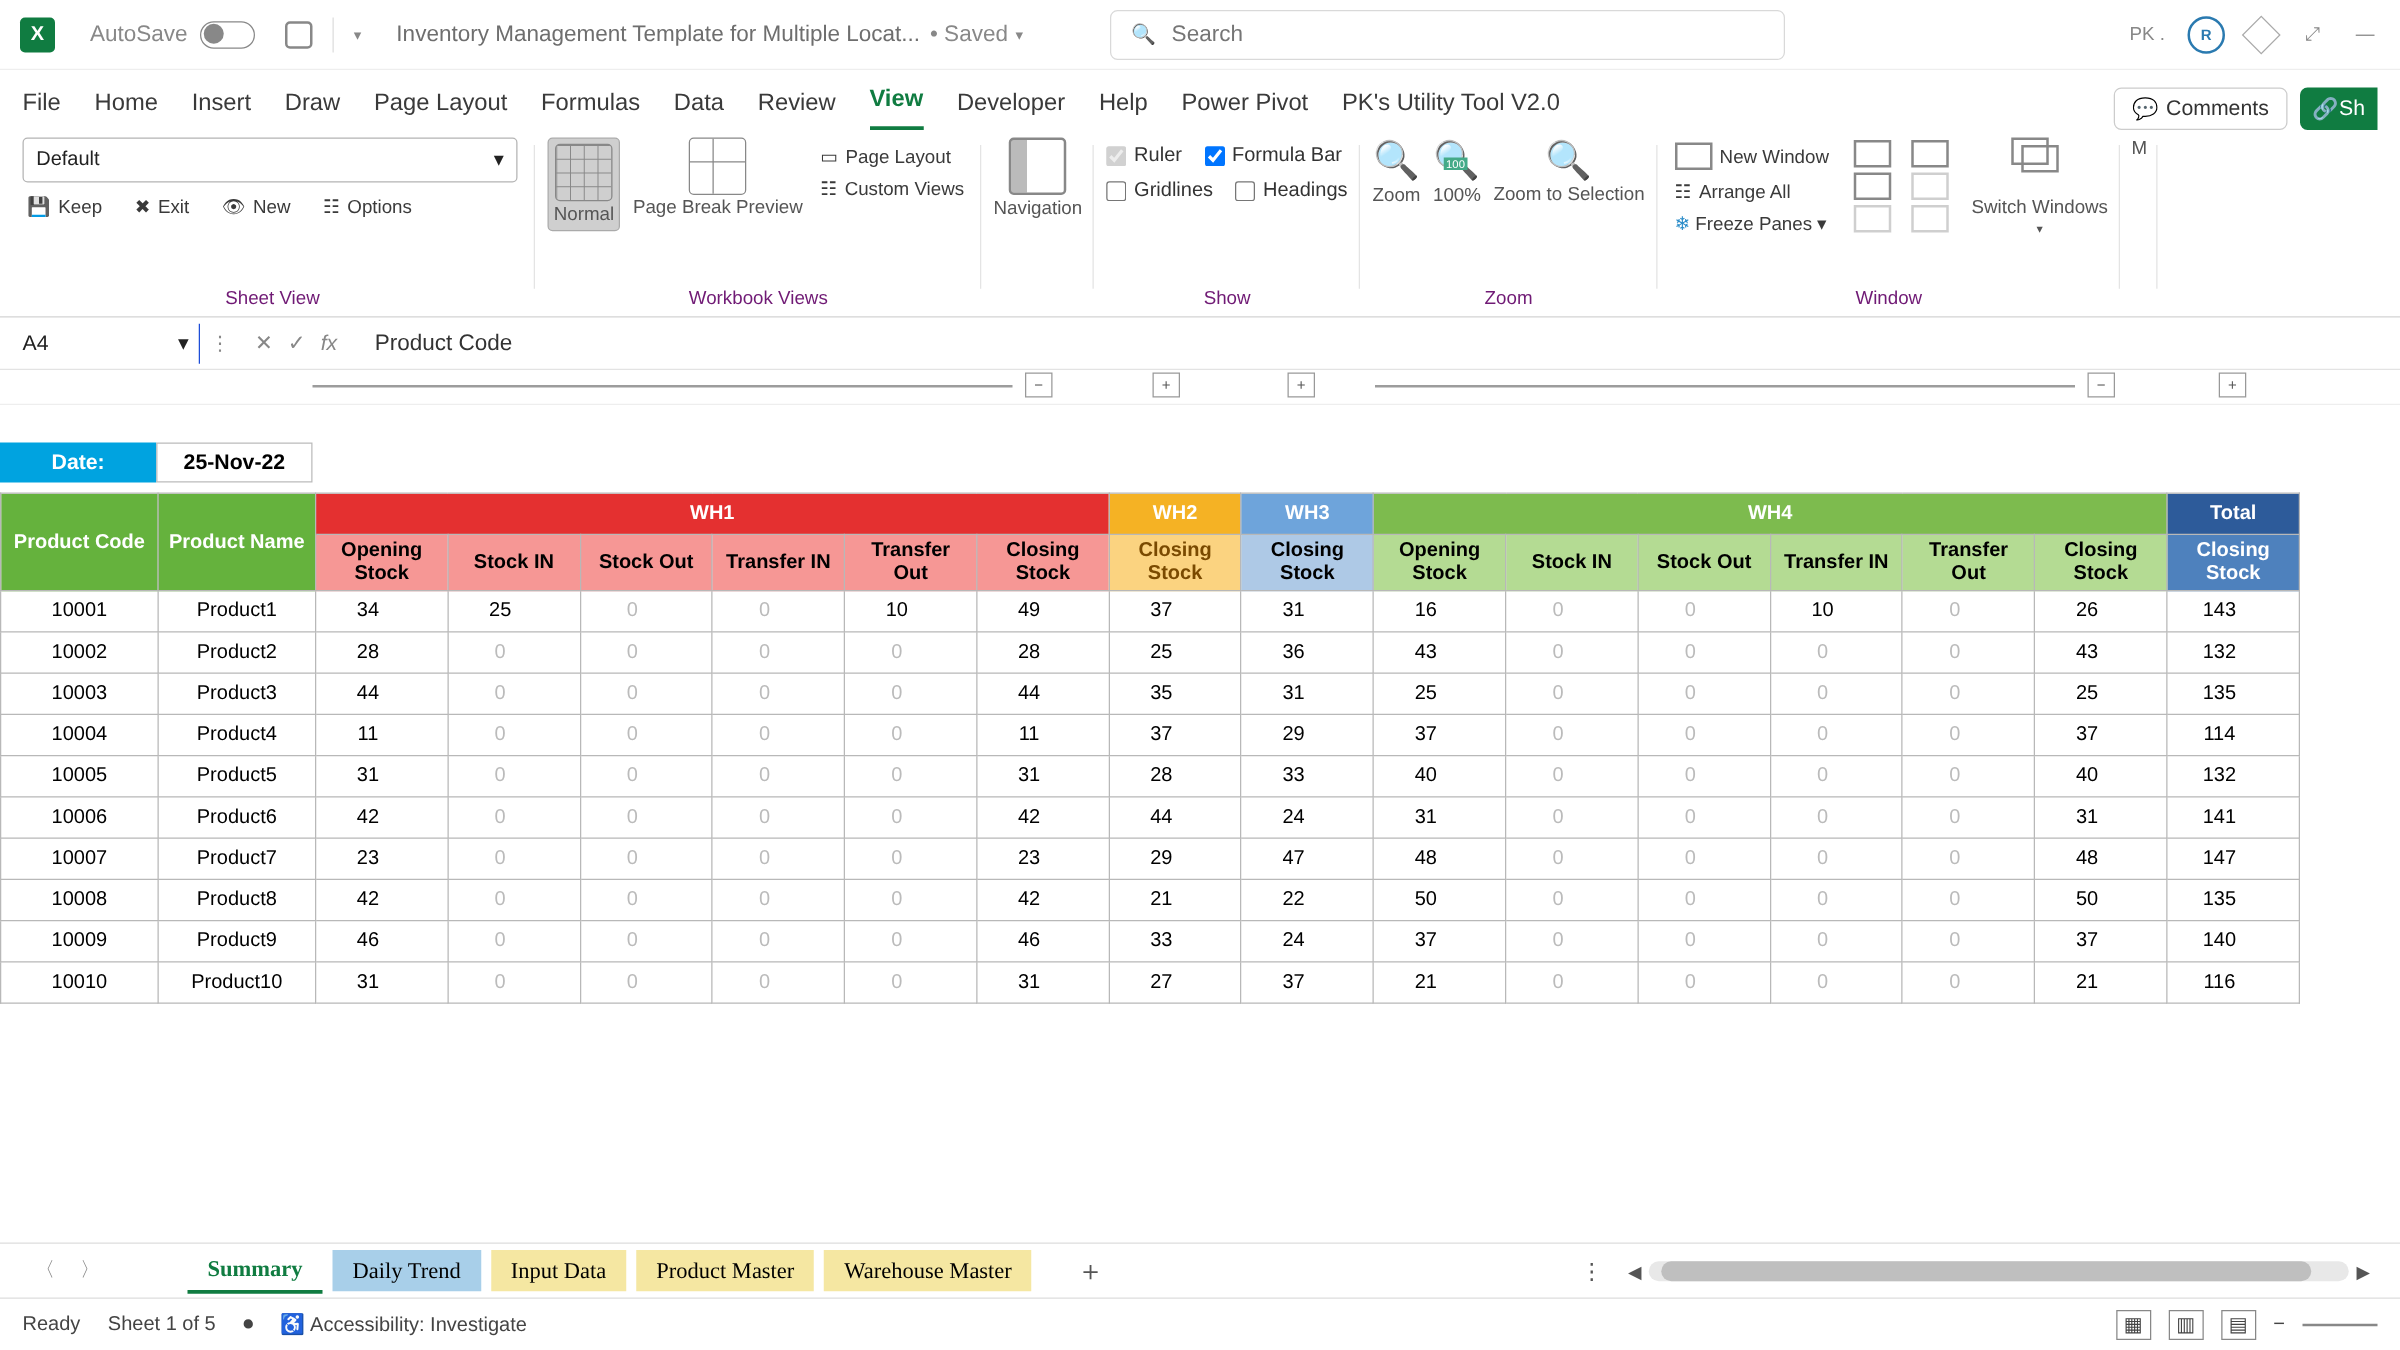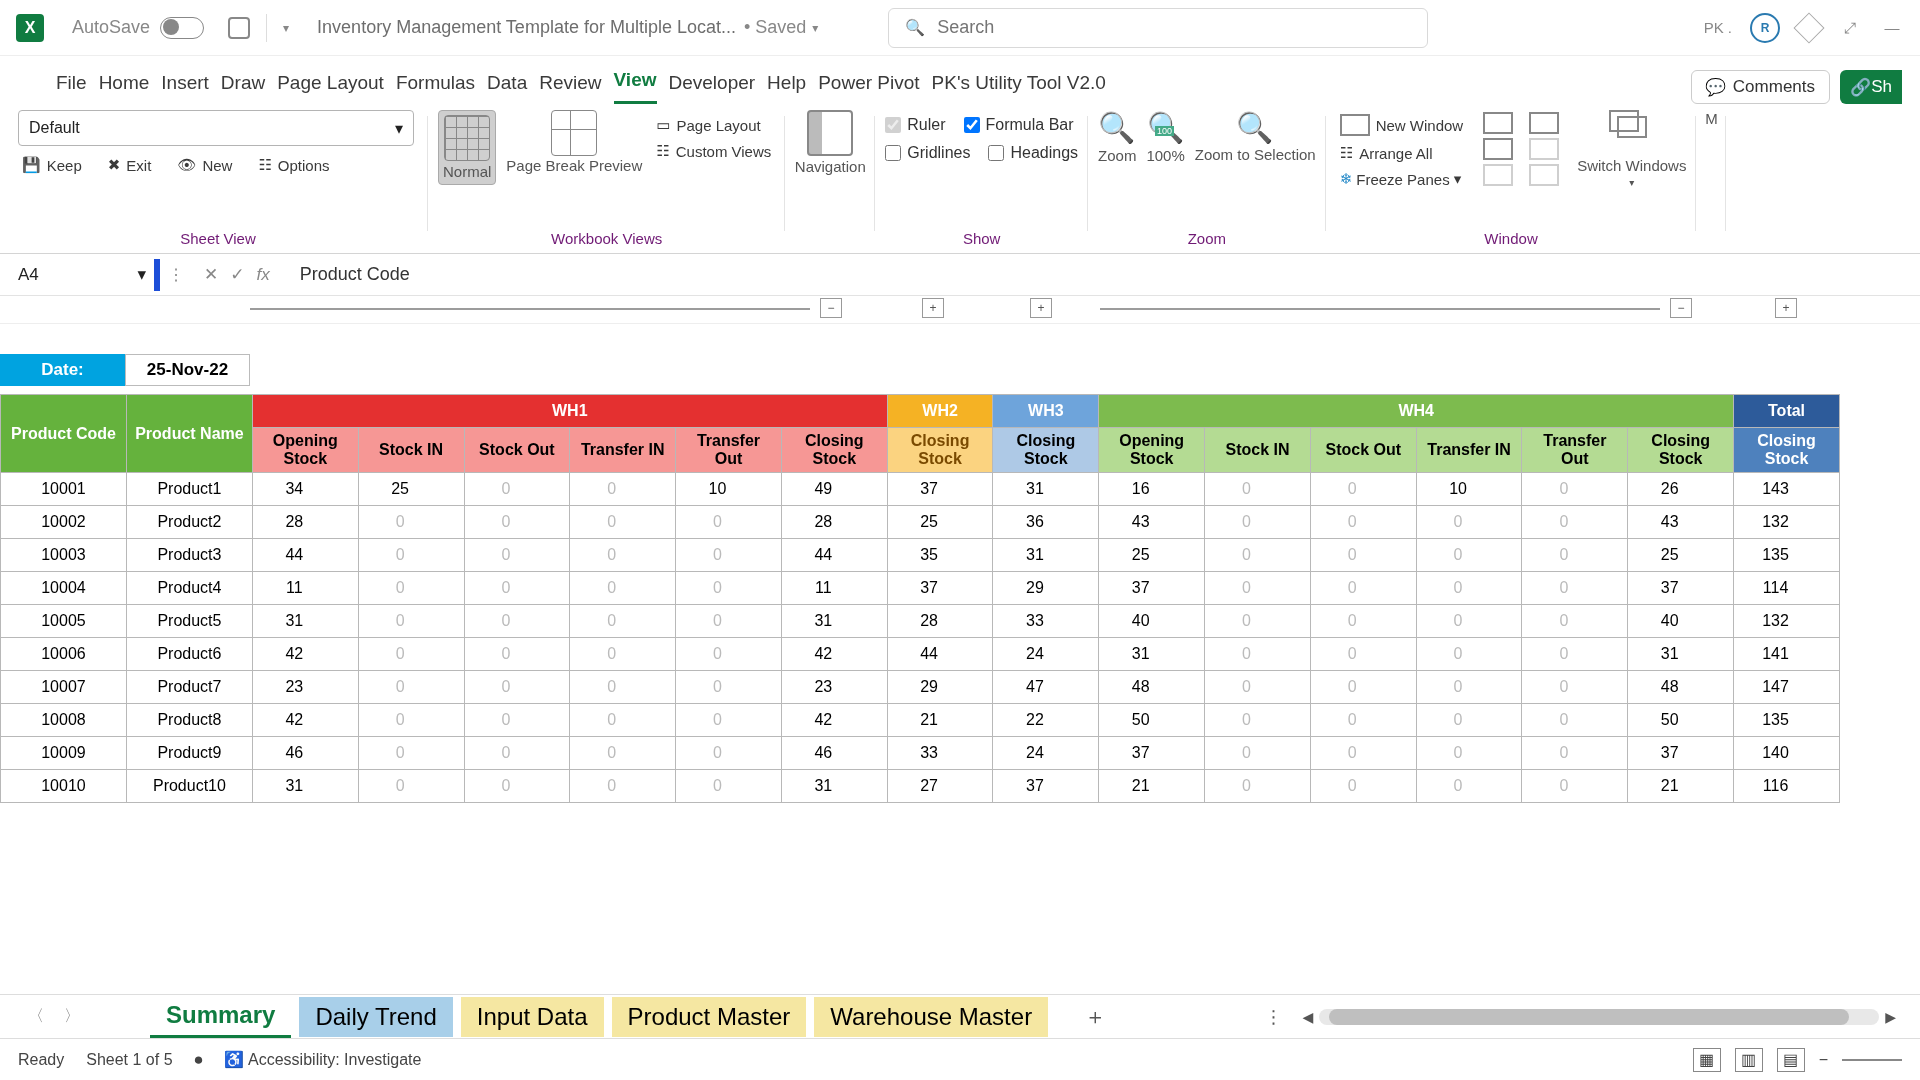--- a/index.html
+++ b/index.html
@@ -19,21 +19,21 @@
 .saved-chev { margin-left:6px; color:#888; font-size:12px; }
 .searchbox { margin-left:70px; width:540px; height:40px; border:1px solid #d9d9d9; border-radius:6px; display:flex; align-items:center; padding:0 16px; }
 .sb-icon { color:#888; font-size:16px; margin-right:12px; }
 .sb-input { border:none; outline:none; font-size:18px; color:#888; flex:1; }
 .titlebar-right { margin-left:auto; display:flex; align-items:center; gap:18px; color:#888; font-size:15px; }
 .avatar { width:30px; height:30px; border-radius:50%; border:2px solid #2a7ab0; display:flex; align-items:center; justify-content:center; font-size:12px; color:#2a7ab0; font-weight:700; background:#fff; }
 .diamond-icon { width:22px; height:22px; transform:rotate(45deg); border:1.5px solid #aaa; }
 .window-btn { width:24px; height:24px; display:flex; align-items:center; justify-content:center; color:#888; }
 
 
-.tabsbar { height:48px; display:flex; align-items:flex-end; padding:0 18px; font-size:19px; color:#3a3a3a; gap:12px;margin-left:38px; }
+.tabsbar { height:48px; display:flex; align-items:flex-end; padding:0 18px; font-size:19px; color:#3a3a3a; gap:27px; }
 .tab { padding-bottom:10px; cursor:pointer; }
 .tab.active { color:#107c41; font-weight:600; border-bottom:3px solid #107c41; }
 .tabs-right { margin-left:auto; display:flex; align-items:center; gap:10px; }
 .btn-comments { height:34px; border:1px solid #ccc; border-radius:6px; padding:0 14px; display:flex; align-items:center; font-size:17px; color:#333; background:#fff; }
 .btn-share { height:34px; background:#107c41; color:#fff; border-radius:6px 0 0 6px; padding:0 10px; display:flex; align-items:center; font-size:17px; }
 
 
 .ribbon { height:150px; border-bottom:1px solid #d4d4d4; display:flex; padding:6px 8px 0 8px; background:#fff; }
 .rib-group { display:flex; flex-direction:column; align-items:center; padding:0 10px; position:relative; }
 .rib-group::after { content:""; position:absolute; right:0; top:6px; bottom:22px; width:1px; background:#e4e4e4; }
@@ -53,21 +53,21 @@
 .rib-check { display:flex; align-items:center; gap:6px; font-size:16px; color:#333; padding:2px 0; }
 .rib-check input { width:16px; height:16px; }
 .rib-select { width:396px; height:36px; border:1px solid #b4b4b4; border-radius:4px; padding:0 10px; font-size:16px; display:flex; align-items:center; justify-content:space-between; color:#222; }
 .rib-stack { display:flex; flex-direction:column; gap:4px; }
 .rib-mag { font-size:30px; color:#555; }
 .rib-win-ico { width:30px; height:22px; border:2px solid #888; position:relative; }
 .rib-combo { display:flex; align-items:center; gap:4px; }
 
 
 .nrow { height:42px; display:flex; align-items:center; border-bottom:1px solid #e3e3e3; }
-.namebox { width:150px; height:32px; margin-left:10px; display:flex; align-items:center; justify-content:space-between; padding:0 8px; font-size:17px; color:#222; border-right:6px solid #1d4ed8; }
+.namebox { width:150px; height:32px; margin-left:10px; display:flex; align-items:center; justify-content:space-between; padding:0 8px; font-size:17px; color:#222; border-right:1px solid #1d4ed8; }
 .fbar-icons { display:flex; align-items:center; gap:12px; padding:0 12px; color:#888; font-size:17px; }
 .fbar-input { padding-left:18px; font-size:18px; color:#333; }
 
 
 .outline-row { height:28px; position:relative; border-bottom:1px solid #eee; }
 .outline-line { position:absolute; top:12px; height:1.5px; background:#9c9c9c; }
 .outline-btn { position:absolute; top:2px; width:22px; height:20px; border:1px solid #999; background:#fff; font-size:12px; color:#555; display:flex; align-items:center; justify-content:center; cursor:pointer; }
 
 
 .sheet { padding:30px 0 0 0; position:relative; }
@@ -92,21 +92,21 @@
 .s-blue { background:#aec9e6; }
 .s-green2 { background:#b4db93; }
 .s-total { background:#4e81bd; color:#fff; }
 td.zero { color:#bbb; }
 td.codes { font-size:16px; }
 td.num { text-align:right; padding-right:22px; }
 
 
 .sheet-tabs-row { position:absolute; bottom:42px; left:0; right:0; height:44px; display:flex; align-items:center; border-top:1px solid #ddd; padding:0 18px; }
 .st-nav { color:#888; font-size:16px; padding:0 10px; cursor:pointer; }
-.sheet-tab { padding:6px 16px; font-size:24px; border-radius:0; margin-right:8px; cursor:pointer; }
+.sheet-tab { padding:6px 16px; font-size:18px; border-radius:0; margin-right:8px; cursor:pointer;font-family:Liberation Serif, serif; }
 .st-active { color:#107c41; font-weight:700; border-bottom:3px solid #107c41; }
 .st-blue { background:#a8cfe9; }
 .st-yellow { background:#f5e7a2; }
 .st-plus { margin-left:28px; font-size:22px; color:#555; cursor:pointer; }
 .st-menu { margin-left:auto; font-size:18px; color:#555; margin-right:14px; }
 .scroll-track { width:560px; height:16px; background:#e8e8e8; border-radius:8px; position:relative; }
 .scroll-thumb { position:absolute; left:10px; width:520px; height:16px; background:#bfbfbf; border-radius:8px; }
 .scroll-arrow { color:#555; font-size:14px; padding:0 6px; }
 
 

